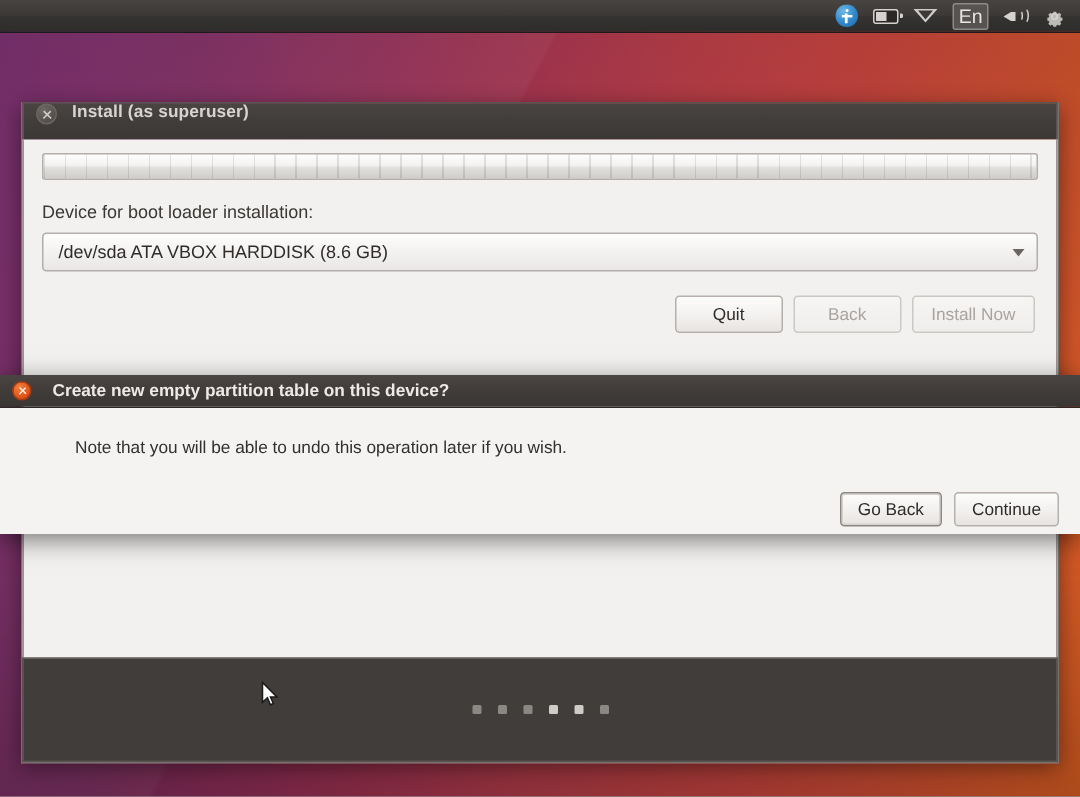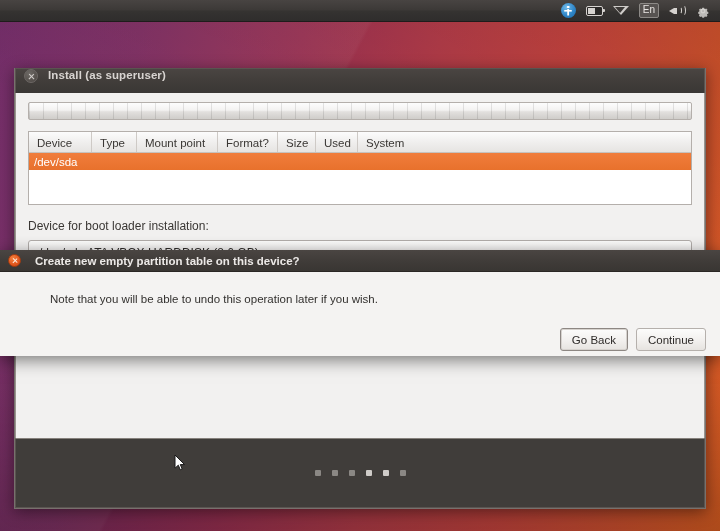--- a/index.html
+++ b/index.html
@@ -79,21 +79,21 @@
     position: relative;
   }
   .wifi-icon:after {
     content: ""; position: absolute; left: -5.5px; top: -7.6px;
     width: 0; height: 0;
     border-left: 5.5px solid transparent;
     border-right: 5.5px solid transparent;
     border-top: 6.2px solid #3c3937;
   }
   .kbd-icon {
-    font-size: 10px; color: #e8e5e2; line-height: 1;
+    font-size: 13px; color: #e8e5e2; line-height: 1;
     border: 1px solid #8d8a87; border-radius: 2px;
     padding: 1px 3px 2px; background: #575351;
   }
   .vol-icon { position: relative; width: 17px; height: 13px; }
   .vol-icon i {
     position: absolute; left: 0; top: 4px;
     width: 0; height: 0;
     border-top: 3px solid transparent; border-bottom: 3px solid transparent;
     border-right: 5px solid #d5d2cf;
   }
@@ -330,34 +330,20 @@
   <div id="window-titlebar">
     <span class="win-close"></span>
     <span id="window-title">Install (as superuser)</span>
   </div>
 
 
   <div id="window-body">
 
     <div id="partition-bar"></div>
 
-    <div id="partition-table">
-      <div id="table-header">
-        <div class="th" style="width:63px">Device</div>
-        <div class="th" style="width:45px">Type</div>
-        <div class="th" style="width:81px">Mount point</div>
-        <div class="th" style="width:60px">Format?</div>
-        <div class="th" style="width:38px">Size</div>
-        <div class="th" style="width:42px">Used</div>
-        <div class="th">System</div>
-      </div>
-      <div class="trow selected">
-        <div class="cell">/dev/sda</div>
-      </div>
-    </div>
 
     <div id="bootloader-label">Device for boot loader installation:</div>
 
     <div id="bootloader-select">
       <span>/dev/sda ATA VBOX HARDDISK (8.6 GB)</span>
       <span class="chevron-down"></span>
     </div>
 
     <div id="action-buttons">
       <div class="btn">Quit</div>

